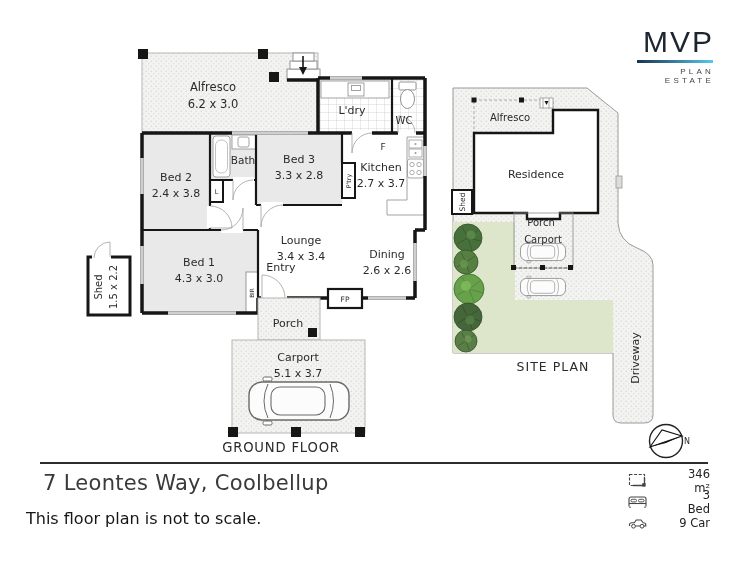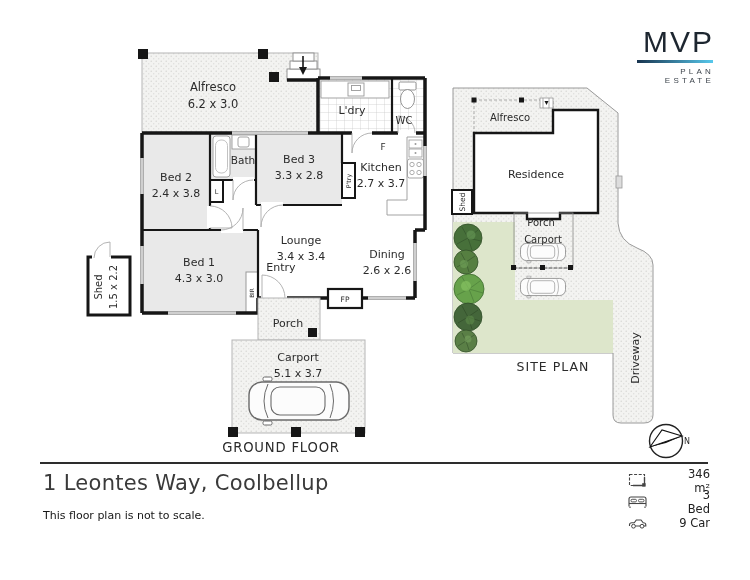--- a/index.html
+++ b/index.html
@@ -8,21 +8,21 @@
   svg text{fill:#2b2b2b;font-family:"DejaVu Sans",sans-serif;}
   .plan-svg{position:absolute;left:0;top:0;}
   
   .logo{position:absolute;left:636px;top:27px;width:78px;text-align:right;}
   .logo-name{font-size:30px;line-height:1;color:#1d2630;letter-spacing:2px;font-family:"Liberation Sans",sans-serif;}
   .logo-bar{height:3px;margin:3px 1px 4px 1px;background:linear-gradient(90deg,#18344f,#57c8ec);}
   .logo-tag{font-size:8px;letter-spacing:3.2px;color:#3e454d;font-family:"Liberation Sans",sans-serif;}
   
   .divider{position:absolute;left:40px;top:462px;width:668px;height:2px;background:#2d2d2d;}
   .address{position:absolute;left:43px;top:471px;font-size:21px;color:#3a3a3a;letter-spacing:0.3px;}
-  .disclaimer{position:absolute;left:43px;top:508px;font-size:11px;color:#161616;line-height:1.42;}
+  .disclaimer{position:absolute;left:26px;top:508px;font-size:16px;color:#161616;line-height:1.42;}
   .stats{position:absolute;left:626px;top:470px;width:84px;display:flex;flex-direction:column;}
   .stat-row{display:flex;align-items:center;height:21px;gap:24px;}
   .stat-icon{width:28px;display:flex;justify-content:flex-start;}
   .stat-value{flex:1;text-align:right;font-size:11.5px;color:#222;}
 </style>
 </head>
 <body>
 
 <div class="page">
 
@@ -266,21 +266,21 @@
     </g>
   </svg>
 
   <div class="logo">
     <div class="logo-name">MVP</div>
     <div class="logo-bar"></div>
     <div class="logo-tag">PLAN ESTATE</div>
   </div>
 
   <div class="divider"></div>
-  <div class="address">1 Leontes Way, Coolbellup</div>
+  <div class="address">7 Leontes Way, Coolbellup</div>
   <div class="disclaimer">
     <div>This floor plan is not to scale.</div>
   </div>
 
   <div class="stats">
     <div class="stat-row">
       <span class="stat-icon">
         <svg width="23" height="17" viewBox="0 0 23 17">
           <rect x="3.5" y="2.5" width="15" height="11" fill="none" stroke="#444" stroke-width="1.1" stroke-dasharray="3,1.6"></rect>
           <path d="M18.5,5 V13.5 H7" fill="none" stroke="#444" stroke-width="1.3"></path>

